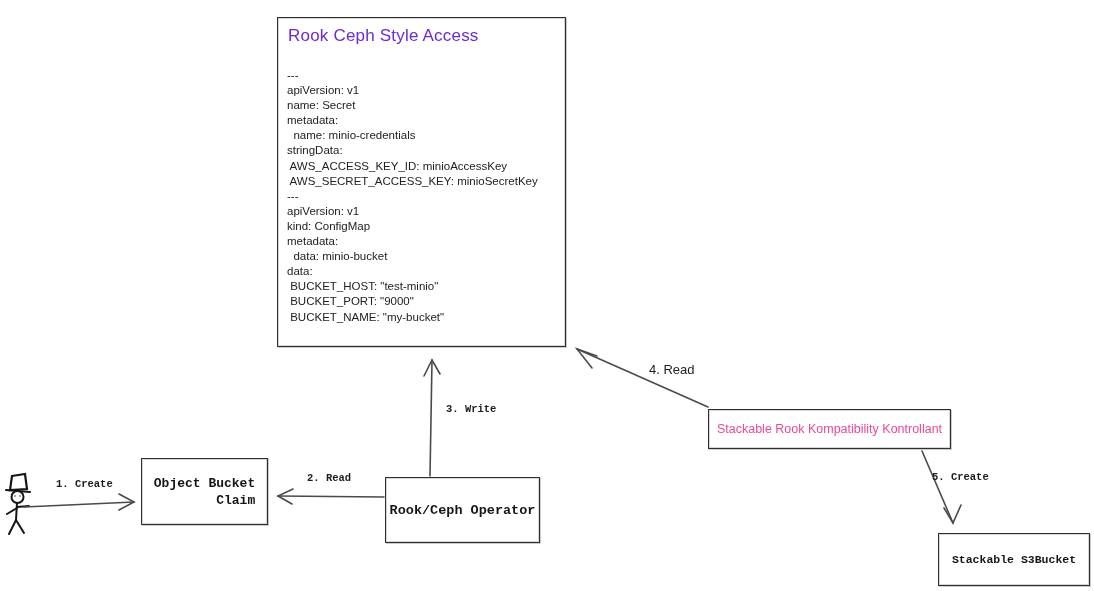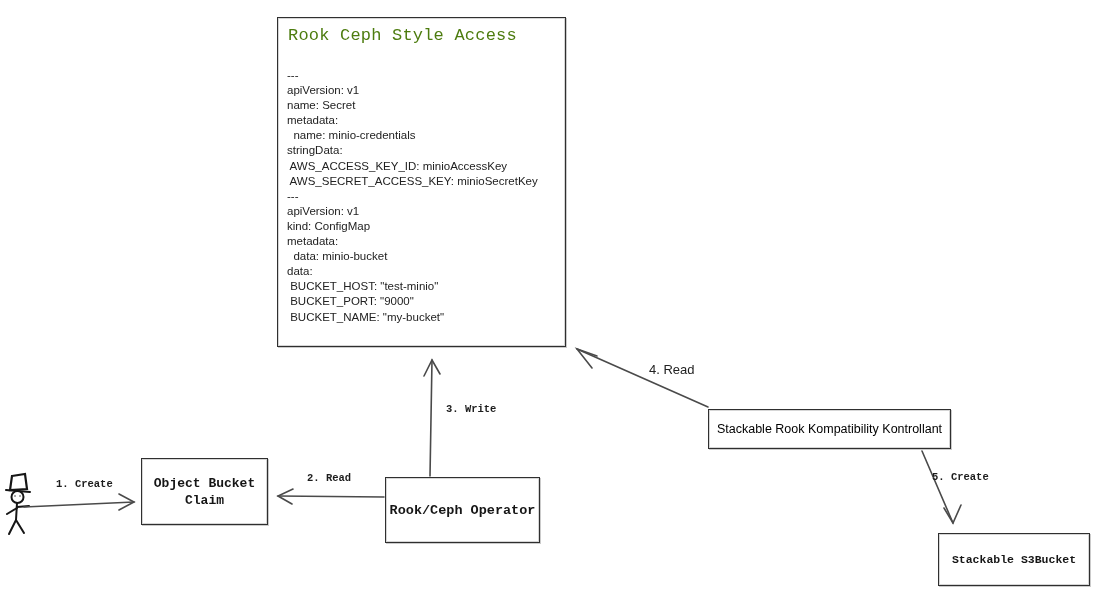--- a/index.html
+++ b/index.html
@@ -16,45 +16,44 @@
   .node {
     position: absolute;
     background: #ffffff;
     border: 1.6px solid #2f2f2f;
     box-shadow: inset 0 0 0 1px rgba(70,70,70,0.22), 1px 1px 0 rgba(70,70,70,0.28);
     box-sizing: border-box;
   }
   .node-big { left: 277px; top: 17px; width: 289px; height: 330px; }
   .big-title {
     position: absolute; left: 10px; top: 8px;
-    font-size: 17px; letter-spacing: 0.2px; color: #4d7c0f;
+    font-size: 17px; letter-spacing: 0.2px; color: #6d28d9;
     white-space: nowrap;
-    font-family: Liberation Mono, monospace;
   }
   .yaml {
     position: absolute; left: 9px; top: 50px; right: 2px;
     font-size: 11.5px; line-height: 15.1px; color: #222;
   }
   .yaml-line { display: block; white-space: pre; }
   .node-label-mono {
     display: flex; align-items: center; justify-content: center;
     width: 100%; height: 100%;
     font-family: "Liberation Mono", "DejaVu Sans Mono", monospace;
-    font-weight: bold; text-align: center; color: #161616;
+    font-weight: bold; text-align: right; color: #161616;
     white-space: pre-line;
   }
   .node-obc { left: 141px; top: 458px; width: 127px; height: 67px; }
   .node-obc .node-label-mono { font-size: 13px; line-height: 17px; }
   .node-operator { left: 385px; top: 477px; width: 155px; height: 66px; }
   .node-operator .node-label-mono { font-size: 13.5px; }
   .node-kontrollant { left: 708px; top: 409px; width: 243px; height: 40px; }
   .node-kontrollant .node-label-sans {
     display: flex; align-items: center; justify-content: center;
     width: 100%; height: 100%;
-    font-size: 12.5px; color: #000000; white-space: nowrap;
+    font-size: 12.5px; color: #ec4899; white-space: nowrap;
   }
   .node-s3 { left: 938px; top: 533px; width: 152px; height: 53px; }
   .node-s3 .node-label-mono { font-size: 11.5px; }
   .edge-label {
     position: absolute;
     font-family: "Liberation Mono", "DejaVu Sans Mono", monospace;
     font-size: 10.5px; font-weight: bold; color: #1d1d1d; white-space: nowrap;
   }
   .edge-label-sans {
     position: absolute;

